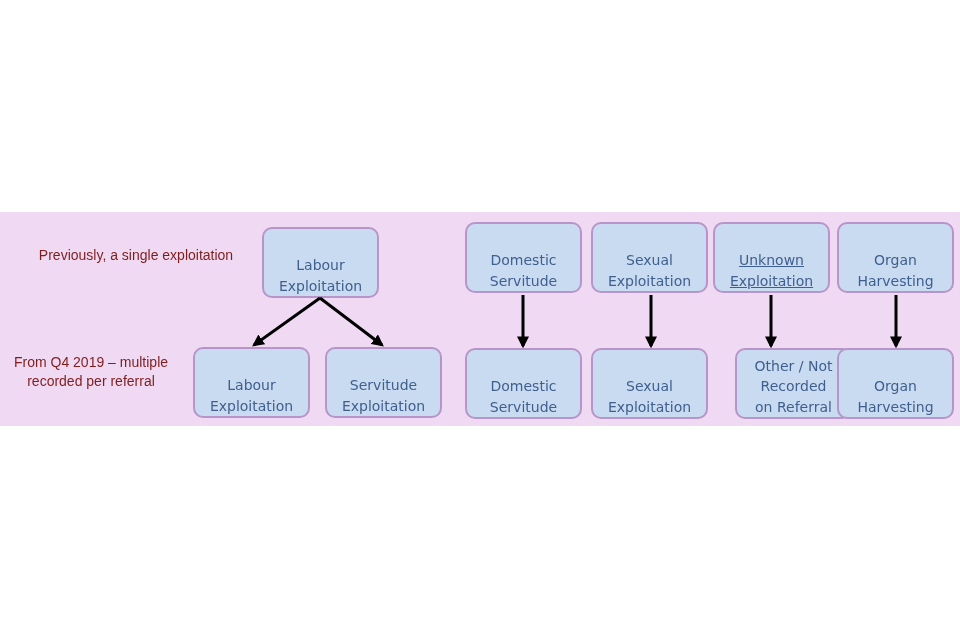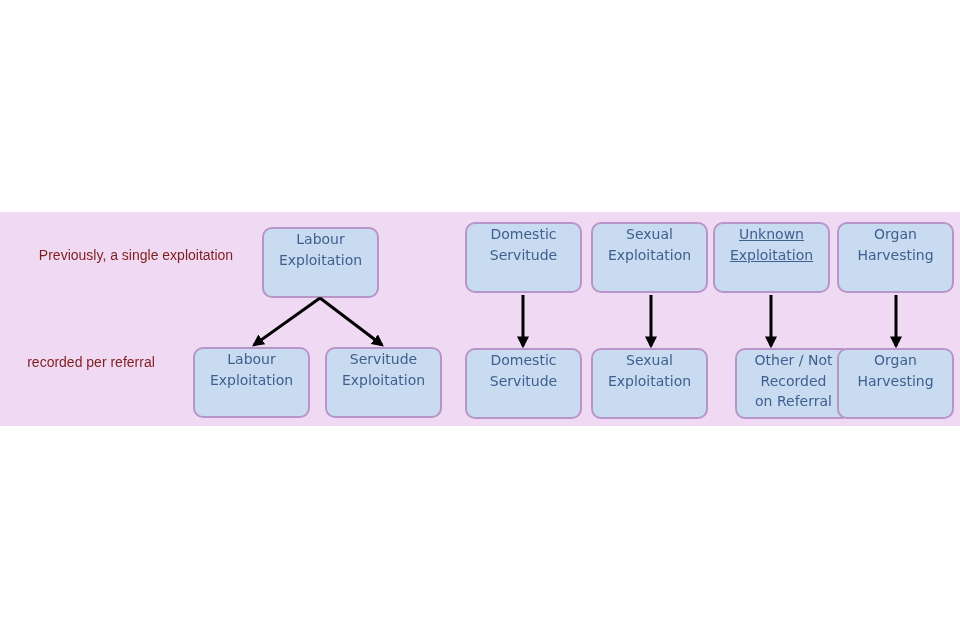--- a/index.html
+++ b/index.html
@@ -3,33 +3,34 @@
 <meta charset="utf-8">
 <style>
   html, body { margin:0; padding:0; }
   body { width:960px; height:640px; background:#ffffff; position:relative; overflow:hidden;
          font-family:"Liberation Sans", sans-serif; }
   #panel { position:absolute; left:0; top:212px; width:960px; height:214px; background:#f0d9f3; }
   .note { position:absolute; color:#7f1d1d; font-size:14px; line-height:19px; text-align:center;
           font-family:"Liberation Sans", sans-serif; }
   .box { position:absolute; box-sizing:border-box; width:117px; height:71px;
          background:#c9dbf0; border:2px solid #b895c8; border-radius:10px;
-         display:flex; align-items:flex-start; justify-content:center; text-align:center;
+         display:flex; align-items:flex-end; justify-content:center; text-align:center;
          color:#3f5f8f; font-family:"DejaVu Sans", sans-serif; font-size:14px; line-height:20.5px;
          padding:0 4px; }
   svg#arrows { position:absolute; left:0; top:0; width:960px; height:640px; pointer-events:none; }
 </style>
 </head>
 <body>
 
 <div id="panel">
   <div class="note" style="left:20px;top:34px;width:232px;">
     <div>Previously, a single exploitation</div>
   </div>
   <div class="note" style="left:0px;top:141px;width:182px;">
+    <div>From Q4 2019 – multiple</div>
     <div>recorded per referral</div>
   </div>
 </div>
 
 <div class="box" style="left:262px;top:227px;">
   <div>
       <div>Labour</div>
       <div>Exploitation</div>
     </div>
 </div>

